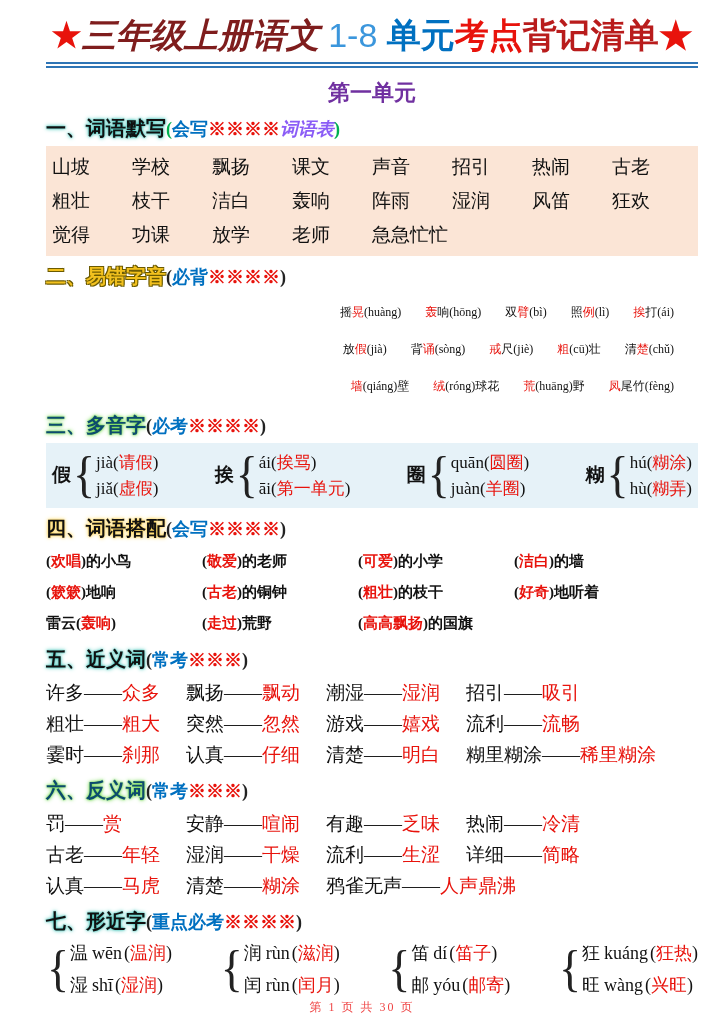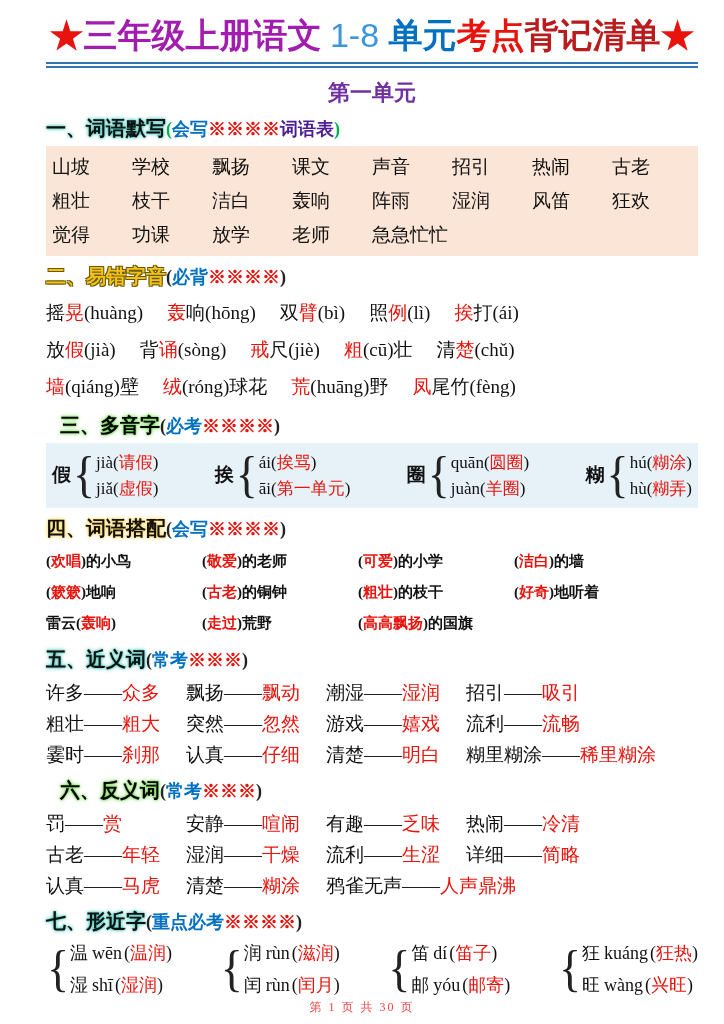--- a/index.html
+++ b/index.html
@@ -7,48 +7,48 @@
     width:724px;height:1024px;box-sizing:border-box;background:#ffffff;
     padding:14px 26px 0 46px;position:relative;overflow:hidden;
     font-family:"Liberation Serif","DejaVu Serif",serif;color:#111;
   }
   
   .title{
     text-align:center;font-size:34px;font-weight:bold;line-height:1.25;
     border-bottom:6px double #2e75b6;padding-bottom:4px;white-space:nowrap;
   }
   .t-red{color:#e8130c;}
-  .t-black{color:#a21caf;}
+  .t-black{color:#7f1d1d;font-style:italic;}
   .t-blue-light{color:#3b96dc;font-weight:normal;font-family:"Liberation Sans",sans-serif;}
   .t-blue{color:#0070c0;}
   .t-purple{color:#b91c1c;}
   .unit-heading{
     text-align:center;font-size:22px;font-weight:bold;color:#7030a0;margin:10px 0 6px 0;
   }
   
   .sec-header{font-size:20px;font-weight:bold;margin:7px 0 4px 0;white-space:nowrap;}
   .h-teal {color:#101010;text-shadow:0 0 2px #35c0b5,0 0 4px #35c0b5;}
-  .h-green{color:#000000;text-shadow:0 0 2px #62d43a,0 0 4px #62d43a;margin-left:14px;}
+  .h-green{color:#0c4a6e;text-shadow:0 0 2px #62d43a,0 0 4px #62d43a;}
   .h-yellow{color:#101010;text-shadow:0 0 2px #ffd34d,0 0 4px #ffd34d;}
   .h-gold{color:#f2c11e;text-shadow:1px 1px 0 #6b5a00,-1px -1px 0 #6b5a00,1px -1px 0 #6b5a00,-1px 1px 0 #6b5a00;}
   .tag{font-size:18px;font-weight:bold;}
   .tag .paren{color:#222;}
   .sec-s1 .tag .paren{color:#00b050;}
   .tag-label{color:#0070c0;}
   .stars{color:#e8130c;}
-  .suffix{color:#4c1d95;}
+  .suffix{color:#8b5cf6;font-style:italic;}
   .red{color:#e8130c;}
   
   .word-grid{
     background:#fbe5d6;padding:6px 6px;display:grid;
     grid-template-columns:repeat(8,1fr);row-gap:4px;
   }
   .wcell{font-size:19px;line-height:30px;white-space:nowrap;}
   
-  .pline{font-size:19px;line-height:37px;white-space:nowrap;}
+  .pline{font-size:12px;line-height:37px;white-space:nowrap;text-align:right;}
   .pitem{margin-right:24px;}
   
   .mo-bg{background:#e6f2f8;padding:8px 6px;display:flex;align-items:center;justify-content:space-between;}
   .mgroup{display:inline-flex;align-items:center;}
   .mchar{font-size:19px;font-weight:bold;margin-right:1px;}
   .brace{font-size:46px;font-weight:300;line-height:1;display:inline-block;transform:scaleY(1.08);color:#222;margin:0 1px;}
   .mcol{display:inline-flex;flex-direction:column;gap:3px;}
   .mline{font-size:17px;line-height:23px;white-space:nowrap;}
   
   .crow{font-size:15px;line-height:31px;white-space:nowrap;font-weight:bold;}

